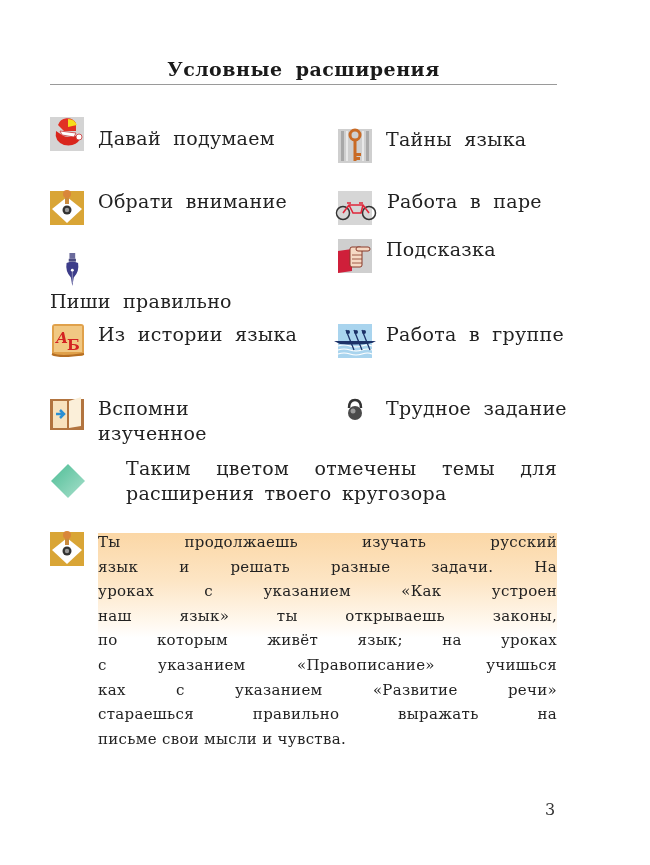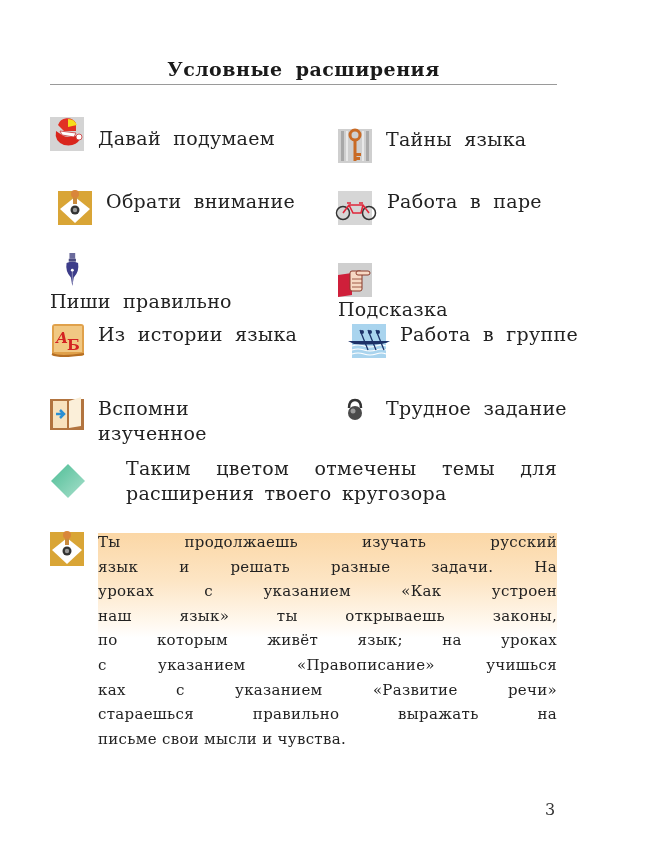--- a/index.html
+++ b/index.html
@@ -57,21 +57,21 @@
     <rect x="0" y="2" width="34" height="34" fill="#d4d4d4"></rect>
     <path d="M8 10 A10 10 0 0 1 26 8 L26 16 L14 16 Z" fill="#e23024"></path>
     <path d="M18 4 A10 10 0 0 1 27 10 L18 12 Z" fill="#f6de1c"></path>
     <path d="M6 16 Q4 26 14 30 Q26 32 30 24 L24 20 Q18 24 12 20 Z" fill="#d9251c"></path>
     <path d="M10 16 L26 18 L24 22 L12 20 Z" fill="#fff" stroke="#c33" stroke-width="0.8"></path>
     <circle cx="29" cy="22" r="3" fill="#fff" stroke="#c33" stroke-width="0.8"></circle>
   </svg>
   <div class="label">Давай подумаем</div>
 </div>
 
-<div class="legend-item" style="left:58px; top:189px;">
+<div class="legend-item" style="left:50px; top:189px;">
   <svg class="icon" viewBox="0 0 36 36">
     <rect x="0" y="2" width="34" height="34" fill="#d9a536"></rect>
     <polygon points="17,8 32,20 17,34 2,20" fill="#fff"></polygon>
     <rect x="15" y="3" width="4" height="12" fill="#c98a3e"></rect>
     <circle cx="17" cy="5" r="4" fill="#d9863a"></circle>
     <circle cx="17" cy="21" r="4.5" fill="#333"></circle>
     <circle cx="17" cy="21" r="2.2" fill="#999"></circle>
   </svg>
   <div class="label">Обрати внимание</div>
 </div>
@@ -126,34 +126,34 @@
 <div class="legend-item" style="left:335px; top:189px;">
   <svg class="icon" viewBox="0 0 42 36" style="width:42px; flex-basis:42px; margin-right:10px;">
     <rect x="3" y="2" width="34" height="34" fill="#d6d6d6"></rect>
     <circle cx="8" cy="24" r="6.5" fill="none" stroke="#333" stroke-width="1.5"></circle>
     <circle cx="34" cy="24" r="6.5" fill="none" stroke="#333" stroke-width="1.5"></circle>
     <path d="M8 24 L14 16 L28 16 L34 24 M14 16 L18 24 L26 24 L28 16 M12 14 L16 14 M24 14 L28 14" stroke="#e0263a" stroke-width="1.6" fill="none"></path>
   </svg>
   <div class="label">Работа в паре</div>
 </div>
 
-<div class="legend-item" style="left:338px; top:261px;flex-direction:column;">
+<div class="legend-item" style="left:338px; top:237px;">
   <svg class="icon" viewBox="0 0 36 36">
     <rect x="0" y="2" width="34" height="34" fill="#cfcfcf"></rect>
     <path d="M0 14 L14 12 L14 34 L0 36 Z" fill="#cf1f3a"></path>
     <rect x="12" y="10" width="12" height="20" rx="2" fill="#f6d9c4" stroke="#8a3a2a" stroke-width="1"></rect>
     <rect x="18" y="10" width="14" height="4" rx="2" fill="#f6d9c4" stroke="#8a3a2a" stroke-width="1"></rect>
     <line x1="14" y1="18" x2="24" y2="18" stroke="#8a3a2a" stroke-width="0.8"></line>
     <line x1="14" y1="22" x2="24" y2="22" stroke="#8a3a2a" stroke-width="0.8"></line>
     <line x1="14" y1="26" x2="24" y2="26" stroke="#8a3a2a" stroke-width="0.8"></line>
   </svg>
   <div class="label">Подсказка</div>
 </div>
 
-<div class="legend-item" style="left:348px; top:322px;">
+<div class="legend-item" style="left:334px; top:322px;">
   <svg class="icon" viewBox="0 0 42 36" style="width:42px; flex-basis:42px; margin-right:10px;">
     <rect x="4" y="2" width="34" height="34" fill="#a9d4ee"></rect>
     <path d="M4 24 Q10 22 16 24 T28 24 T38 24 M4 28 Q10 26 16 28 T28 28 T38 28 M4 32 Q10 30 16 32 T28 32 T38 32" stroke="#fff" stroke-width="1.2" fill="none"></path>
     <path d="M0 19 L42 19 Q36 24 6 22 Z" fill="#1d3268"></path>
     <circle cx="14" cy="10" r="2" fill="#1d3268"></circle>
     <circle cx="22" cy="10" r="2" fill="#1d3268"></circle>
     <circle cx="30" cy="10" r="2" fill="#1d3268"></circle>
     <path d="M12 8 L20 28 M20 8 L28 28 M28 8 L36 28" stroke="#1d3268" stroke-width="1.3"></path>
   </svg>
   <div class="label">Работа в группе</div>

